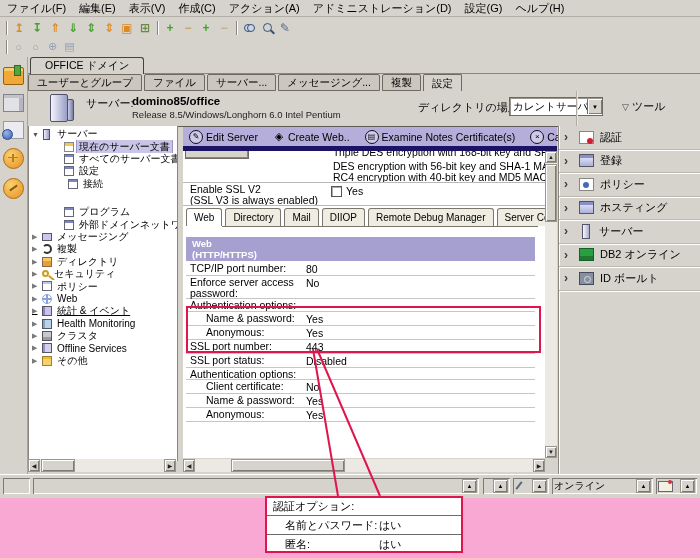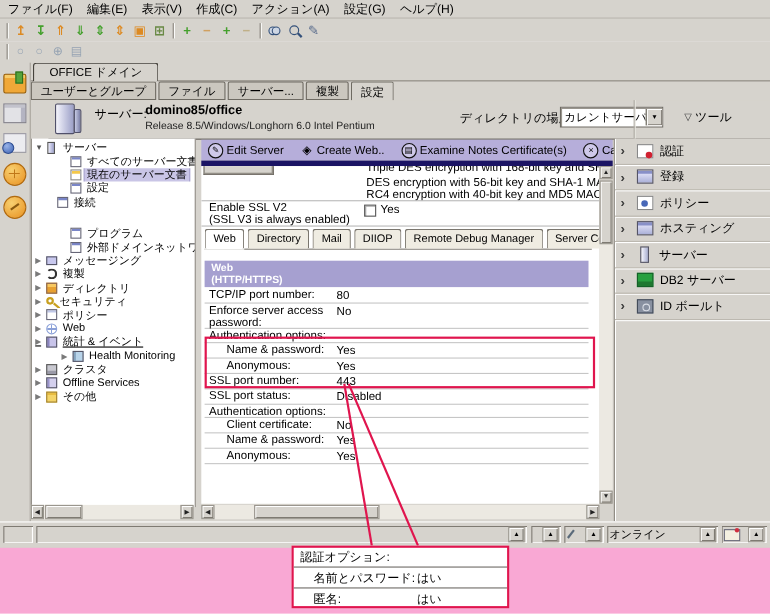--- a/index.html
+++ b/index.html
@@ -171,20 +171,21 @@
 
 <div id="page">
   <div id="win">
 
     <div id="menu-bar">
         <span class="menu-item">ファイル(F)</span>
         <span class="menu-item">編集(E)</span>
         <span class="menu-item">表示(V)</span>
         <span class="menu-item">作成(C)</span>
         <span class="menu-item">アクション(A)</span>
+        <span class="menu-item">アドミニストレーション(D)</span>
         <span class="menu-item">設定(G)</span>
         <span class="menu-item">ヘルプ(H)</span>
       </div>
 
     <div id="toolbar1">
         <span class="tb-divider"></span>
         <span class="tb-btn" style="color: rgb(221, 138, 34);">↥</span>
         <span class="tb-btn" style="color: rgb(68, 160, 44);">↧</span>
         <span class="tb-btn" style="color: rgb(221, 138, 34);">⇑</span>
         <span class="tb-btn" style="color: rgb(68, 160, 44);">⇓</span>
@@ -216,20 +217,21 @@
 
     <div id="wtab-row">
       <div class="line"></div>
       <div id="workspace-tab">OFFICE ドメイン</div>
     </div>
 
     <div id="tab-row">
         <div class="atab">ユーザーとグループ</div>
         <div class="atab">ファイル</div>
         <div class="atab">サーバー...</div>
+        <div class="atab">メッセージング...</div>
         <div class="atab">複製</div>
         <div class="atab active">設定</div>
       </div>
 
     <div id="bookmark-bar">
       <span class="bm bm-folder"></span>
       <span class="bm bm-desk"></span>
       <span class="bm bm-globe"></span>
       <span class="bm bm-round grid"></span>
       <span class="bm bm-round pencil"></span>
@@ -251,36 +253,36 @@
         <span>ツール</span>
       </div>
     </div>
 
     <div id="tree-pane">
         <div class="tree-row" style="padding-left: 3px;">
           <span class="arrow" style="color: rgb(85, 85, 85);">▼</span>
           <span class="ti ti-server"></span>
           <span class="lbl">サーバー</span>
         </div>
+        <div class="tree-row sel" style="padding-left: 25px;">
+          <span class="arrow"></span>
+          <span class="ti ti-document"></span>
+          <span class="lbl">現在のサーバー文書</span>
+        </div>
         <div class="tree-row" style="padding-left: 25px;">
           <span class="arrow"></span>
           <span class="ti ti-view"></span>
           <span class="lbl">すべてのサーバー文書</span>
         </div>
-        <div class="tree-row sel" style="padding-left: 25px;">
-          <span class="arrow"></span>
-          <span class="ti ti-document"></span>
-          <span class="lbl">現在のサーバー文書</span>
-        </div>
         <div class="tree-row" style="padding-left: 25px;">
           <span class="arrow"></span>
           <span class="ti ti-view"></span>
           <span class="lbl">設定</span>
         </div>
-        <div class="tree-row" style="padding-left: 13px;">
+        <div class="tree-row" style="padding-left: 29px;">
           <span class="arrow"></span>
           <span class="ti ti-view"></span>
           <span class="lbl">接続</span>
         </div>
         <div class="tree-row" style="padding-left: 25px; margin-top: 16px;">
           <span class="arrow"></span>
           <span class="ti ti-view"></span>
           <span class="lbl">プログラム</span>
         </div>
         <div class="tree-row" style="padding-left: 25px;">
@@ -316,21 +318,21 @@
         <div class="tree-row" style="padding-left: 3px;">
           <span class="arrow">▶</span>
           <span class="ti ti-web"></span>
           <span class="lbl">Web</span>
         </div>
         <div class="tree-row" style="padding-left: 3px; text-decoration: underline;">
           <span class="arrow">▶</span>
           <span class="ti ti-stats"></span>
           <span class="lbl">統計 &amp; イベント</span>
         </div>
-        <div class="tree-row" style="padding-left: 3px; margin-left: 24px;">
+        <div class="tree-row" style="padding-left: 3px;">
           <span class="arrow">▶</span>
           <span class="ti ti-health"></span>
           <span class="lbl">Health Monitoring</span>
         </div>
         <div class="tree-row" style="padding-left: 3px;">
           <span class="arrow">▶</span>
           <span class="ti ti-cluster"></span>
           <span class="lbl">クラスタ</span>
         </div>
         <div class="tree-row" style="padding-left: 3px;">
@@ -479,21 +481,21 @@
           <span>ホスティング</span>
         </div>
         <div class="tool-row">
           <span class="tool-chev">›</span>
           <span class="si si-server"></span>
           <span>サーバー</span>
         </div>
         <div class="tool-row">
           <span class="tool-chev">›</span>
           <span class="si si-db2"></span>
-          <span>DB2 サーバー</span>
+          <span>DB2 オンライン</span>
         </div>
         <div class="tool-row">
           <span class="tool-chev">›</span>
           <span class="si si-vault"></span>
           <span>ID ボールト</span>
         </div>
       </div>
 
     <div id="status-bar">
       <div class="sb-seg" style="left:3px;width:27px;"></div>

